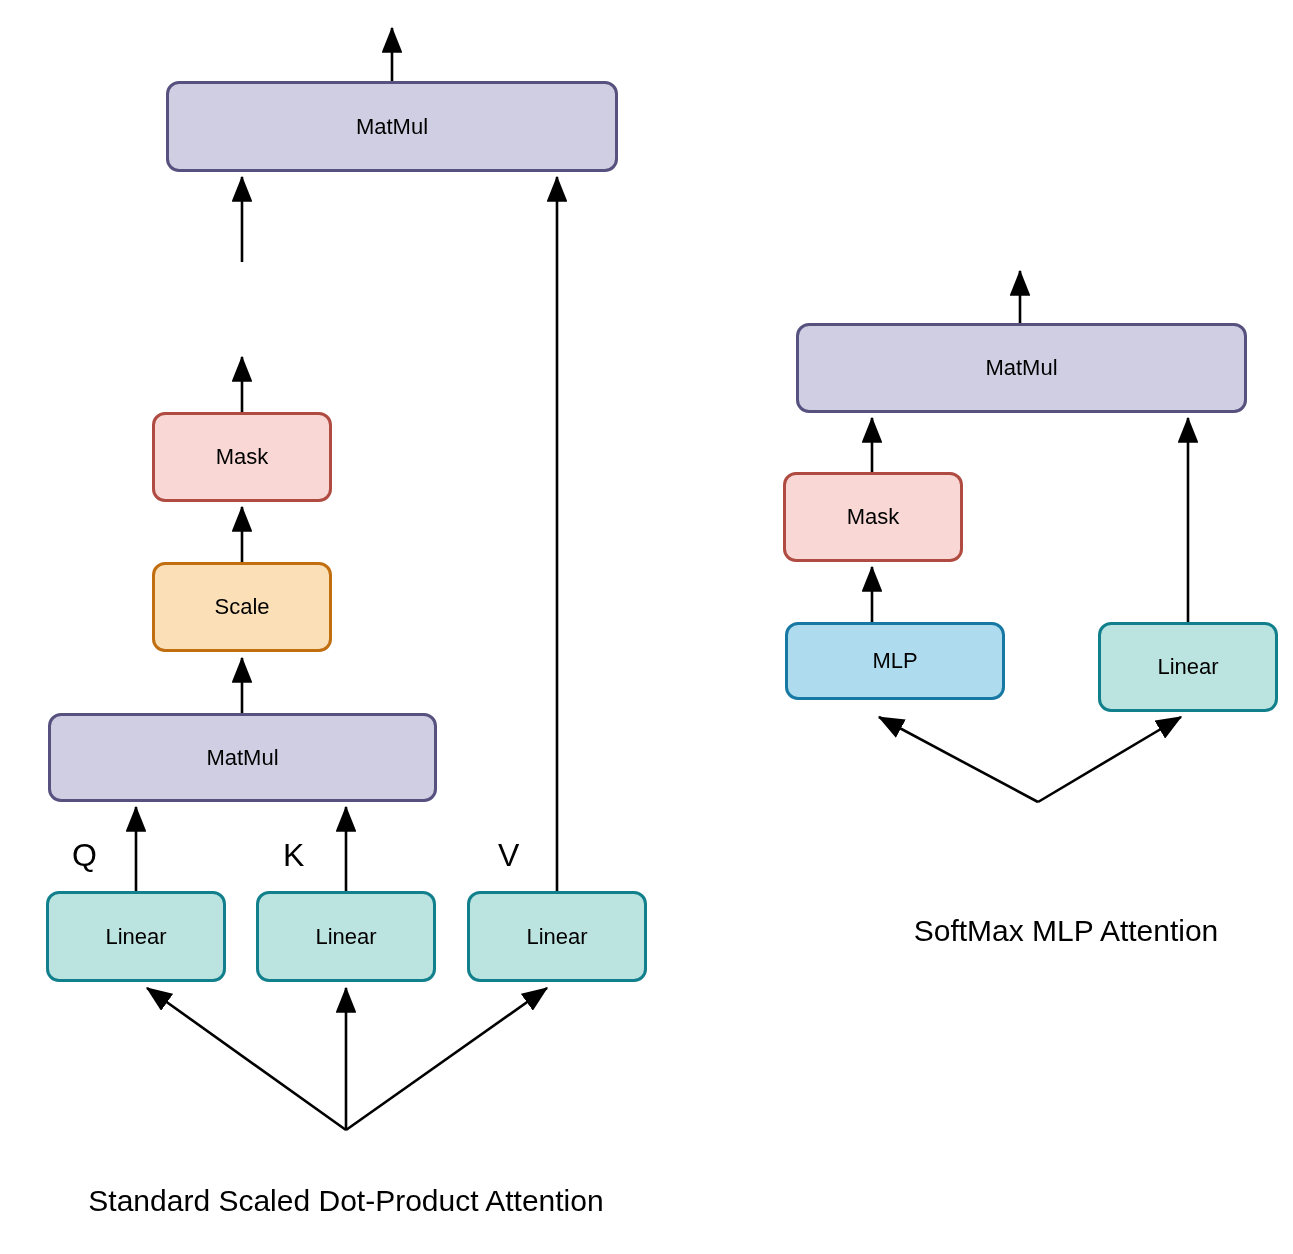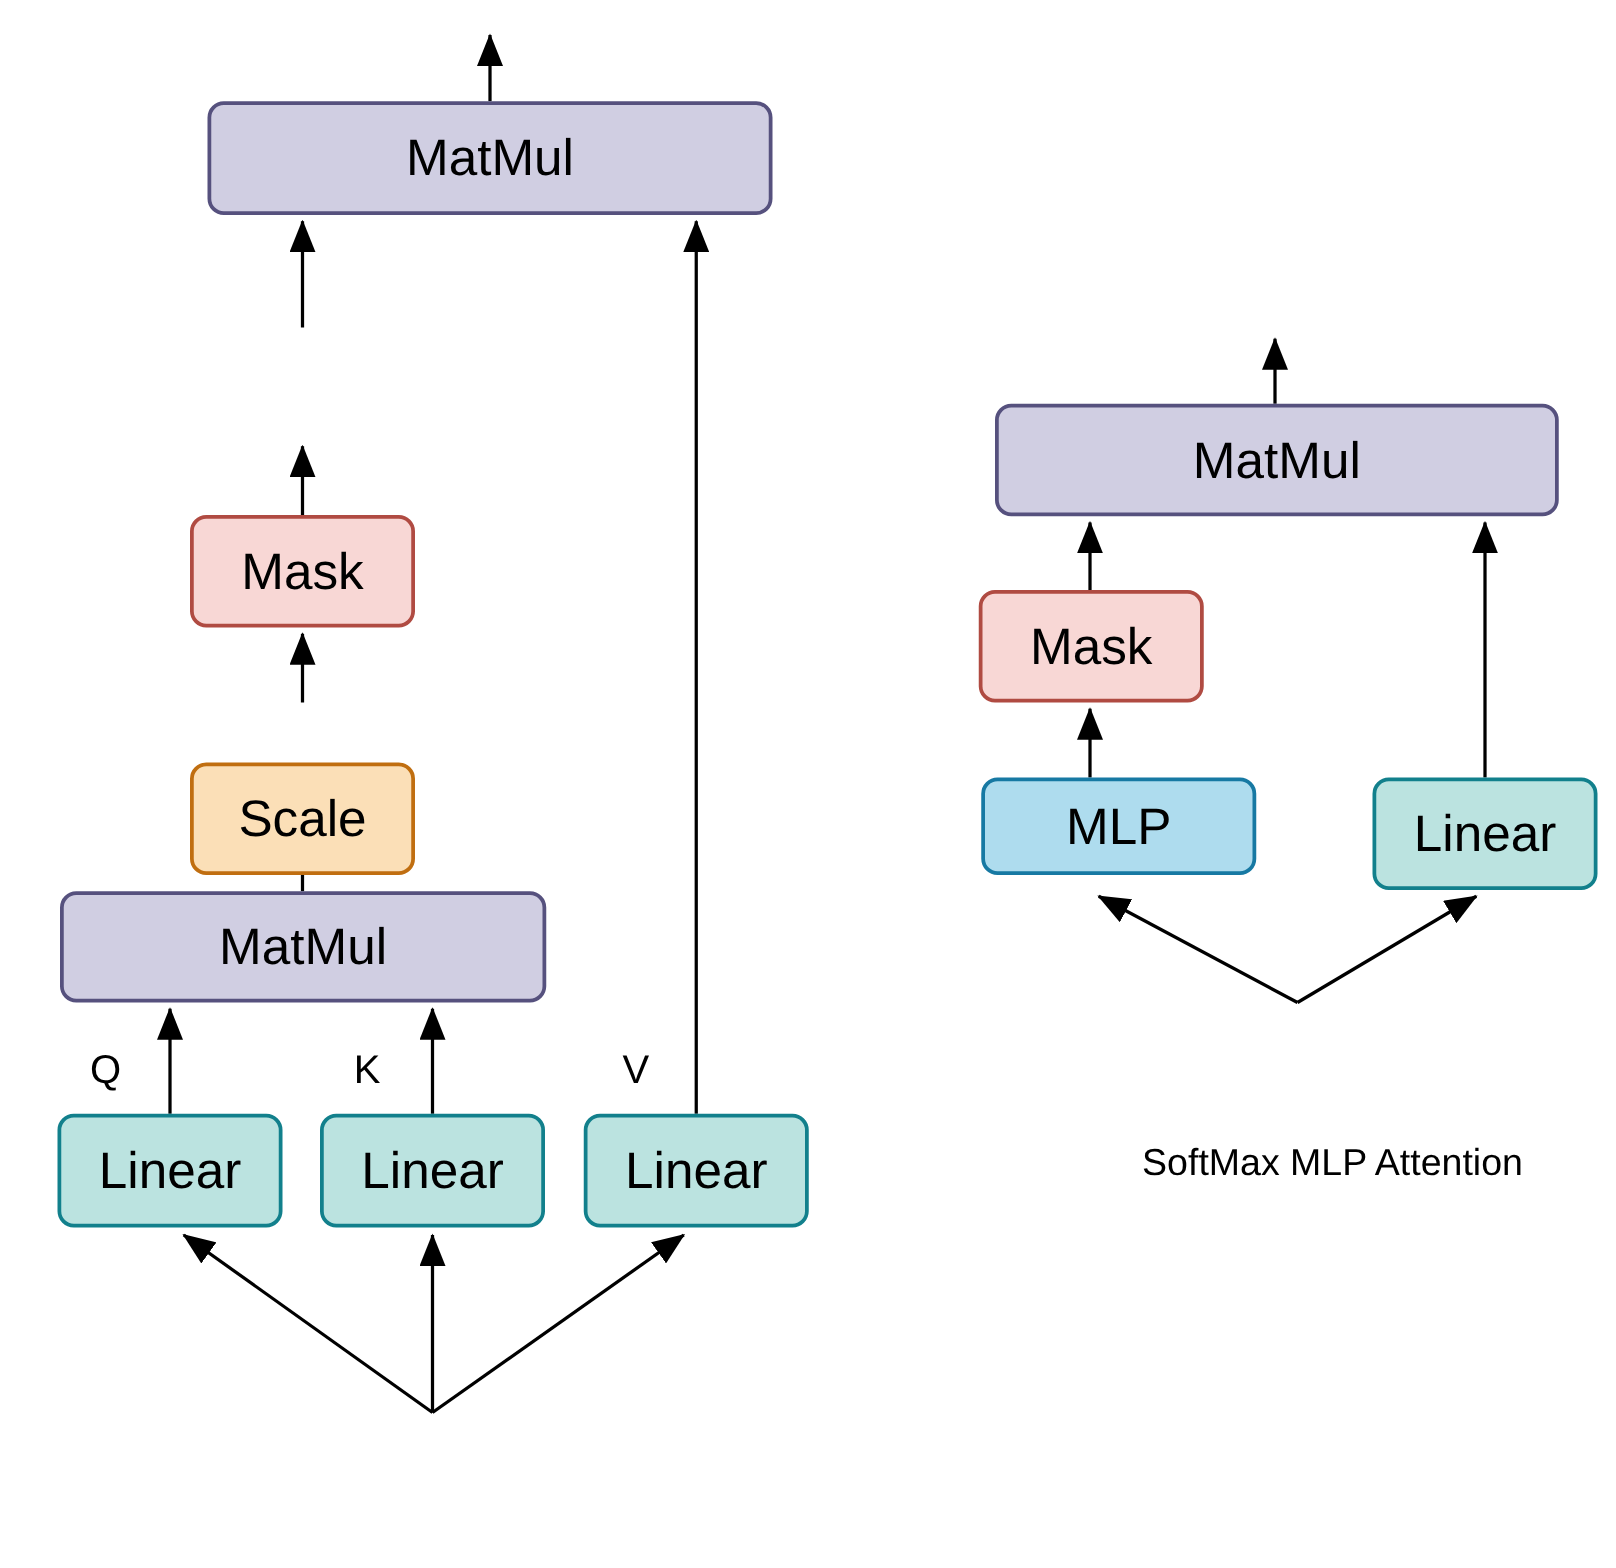--- a/index.html
+++ b/index.html
@@ -19,28 +19,28 @@
   }
   svg.connectors line { stroke: var(--c-arrow, #000000); stroke-width: 2.6px; }
   .node {
     position: absolute;
     box-sizing: border-box;
     display: flex;
     align-items: center;
     justify-content: center;
     border-radius: 13px;
     border: 3px solid #000;
-    font-size: 41px;
+    font-size: 22px;
     line-height: 1;
     white-space: nowrap;
   }
   .node.purple { background: var(--c-matmul_fill, #d0cee2); border-color: var(--c-matmul_border, #56517e); }
   .node.teal   { background: var(--c-linear_fill, #bbe3e0); border-color: var(--c-linear_border, #12808c); }
   .node.pink   { background: var(--c-mask_fill,   #f8d7d5); border-color: var(--c-mask_border,   #b04b42); }
-  .node.orange { background: var(--c-scale_fill,  #fbdfb7); border-color: var(--c-scale_border,  #c06e10); margin-top: 48px; }
+  .node.orange { background: var(--c-scale_fill,  #fbdfb7); border-color: var(--c-scale_border,  #c06e10); }
   .node.blue   { background: var(--c-mlp_fill,    #aedcee); border-color: var(--c-mlp_border,    #1779a3); }
   .io-label {
     position: absolute;
     font-size: 32px;
     line-height: 1;
   }
   .caption {
     position: absolute;
     font-size: 30px;
     line-height: 1.2;
@@ -105,20 +105,21 @@
   <div class="node orange" id="n-scale">Scale</div>
   <div class="node purple" id="n-matmul-qk">MatMul</div>
   <div class="node teal" id="n-linear-q">Linear</div>
   <div class="node teal" id="n-linear-k">Linear</div>
   <div class="node teal" id="n-linear-v">Linear</div>
 
   <span class="io-label" id="l-q">Q</span>
   <span class="io-label" id="l-k">K</span>
   <span class="io-label" id="l-v">V</span>
 
+  <div class="caption" id="caption-left">Standard Scaled Dot-Product Attention</div>
 
   <div class="node purple" id="n-matmul-r">MatMul</div>
   <div class="node pink" id="n-mask-r">Mask</div>
   <div class="node blue" id="n-mlp">MLP</div>
   <div class="node teal" id="n-linear-r">Linear</div>
 
   <div class="caption" id="caption-right">SoftMax MLP Attention</div>
 
 </div>
 

